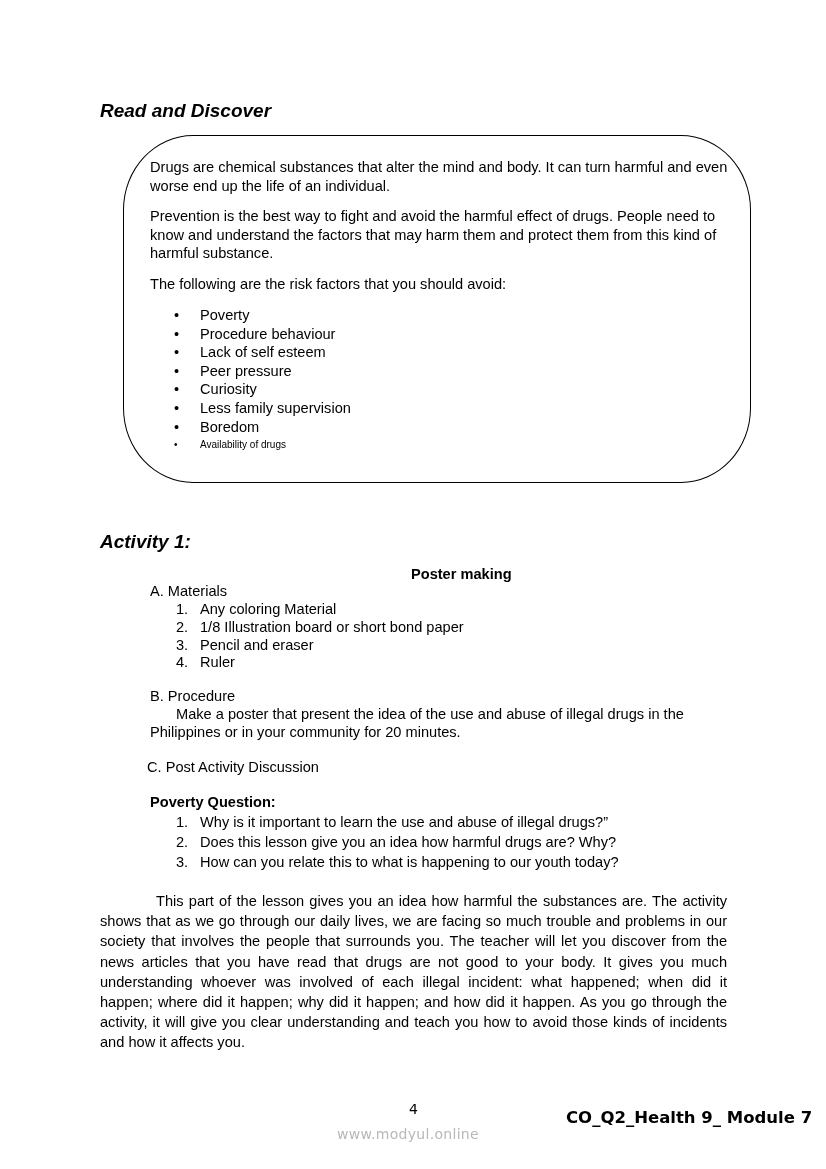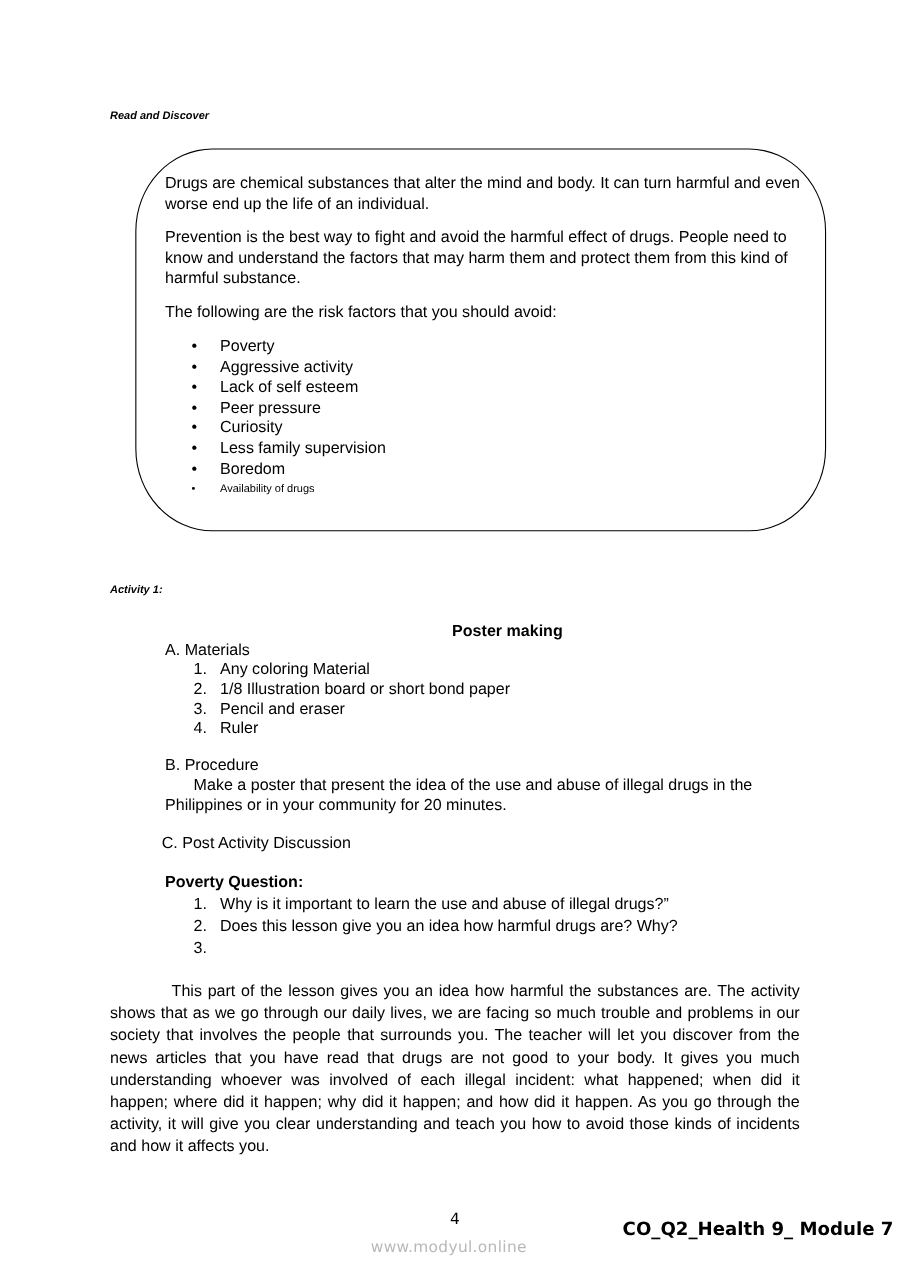--- a/index.html
+++ b/index.html
@@ -1,19 +1,19 @@
 <!DOCTYPE html>
 <html><head>
 <meta charset="utf-8">
 <style>
   html, body { margin: 0; padding: 0; background: #ffffff; }
   body { width: 826px; height: 1169px; position: relative; overflow: hidden;
          font-family: "Liberation Sans", sans-serif; color: #000; font-size: 14.6px; }
   .abs { position: absolute; }
-  .section-title { font-weight: bold; font-style: italic; font-size: 10px; text-align: center; }
+  .section-title { font-weight: bold; font-style: italic; font-size: 19px; text-align: center; }
   .box { position: absolute; left: 123px; top: 135px; width: 628px; height: 348px;
          border: 1.3px solid #000; border-radius: 70px / 75px; box-sizing: border-box; }
   .box-text { position: absolute; left: 150px; width: 580px; line-height: 18.5px; }
   .bullets { position: absolute; left: 174px; top: 306px; margin: 0; padding: 0; list-style: none; }
   .bullets li { height: 18.6px; line-height: 18.6px; position: relative; padding-left: 26px; }
   .bullets li::before { content: "•"; position: absolute; left: 0; top: 0; }
   .bullets li.last { font-size: 10px; }
   .ol { position: absolute; margin: 0; padding: 0; list-style: none; }
   .ol li { position: relative; padding-left: 24px; line-height: 17.8px; }
   .ol li .num { position: absolute; left: 0; }
@@ -28,21 +28,21 @@
 <div class="abs section-title" style="left:100px; top:100px;">Read and Discover</div>
 
 <div class="box"></div>
 
 <div class="box-text" style="top:158px;">Drugs are chemical substances that alter the mind and body. It can turn harmful and even worse end up the life of an individual.</div>
 <div class="box-text" style="top:207px;">Prevention is the best way to fight and avoid the harmful effect of drugs. People need to know and understand the factors that may harm them and protect them from this kind of harmful substance.</div>
 <div class="box-text" style="top:275px;">The following are the risk factors that you should avoid:</div>
 
 <ul class="bullets">
   <li>Poverty</li>
-  <li>Aggressive activity</li>
+  <li>Procedure behaviour</li>
   <li>Lack of self esteem</li>
   <li>Peer pressure</li>
   <li>Curiosity</li>
   <li>Less family supervision</li>
   <li>Boredom</li>
   <li class="last">Availability of drugs</li>
 </ul>
 
 <div class="abs section-title" style="left:100px; top:531px;">Activity 1:</div>
 <div class="abs" style="left:411px; top:566px; font-weight:bold;">Poster making</div>
@@ -58,20 +58,20 @@
 <div class="abs" style="left:150px; top:688px;">B. Procedure</div>
 <div class="abs" style="left:176px; top:706px;">Make a poster that present the idea of the use and abuse of illegal drugs in the</div>
 <div class="abs" style="left:150px; top:724px;text-align:right;">Philippines or in your community for 20 minutes.</div>
 
 <div class="abs" style="left:147px; top:759px;">C. Post Activity Discussion</div>
 
 <div class="abs" style="left:150px; top:794px; font-weight:bold;">Poverty Question:</div>
 <ul class="ol" style="left:176px; top:812px;">
   <li style="line-height:20px;"><span class="num">1.</span><span>Why is it important to learn the use and abuse of illegal drugs?”</span></li>
   <li style="line-height:20px;"><span class="num">2.</span><span>Does this lesson give you an idea how harmful drugs are? Why?</span></li>
-  <li style="line-height:20px;"><span class="num">3.</span></li>
+  <li style="line-height:20px;"><span class="num">3.</span><span>How can you relate this to what is happening to our youth today?</span></li>
 </ul>
 
 <div class="para" style="top:891px; text-indent:56px;">This part of the lesson gives you an idea how harmful the substances are. The activity shows that as we go through our daily lives, we are facing so much trouble and problems in our society that involves the people that surrounds you.  The teacher will let you discover from the news articles that you have read that drugs are not good to your body. It gives you much understanding whoever was involved of each illegal incident: what happened; when did it happen; where did it happen; why did it happen; and how did it happen. As you go through the activity, it will give you clear understanding and teach you how to avoid those kinds of incidents and how it affects you.</div>
 
 <div class="abs footer-page" style="left:409px; top:1101px;">4</div>
 <div class="abs footer-code" style="left:566px; top:1108px;">CO_Q2_Health 9_ Module 7</div>
 <div class="abs watermark" style="left:337px; top:1126px;">www.modyul.online</div>
 
 </body></html>

